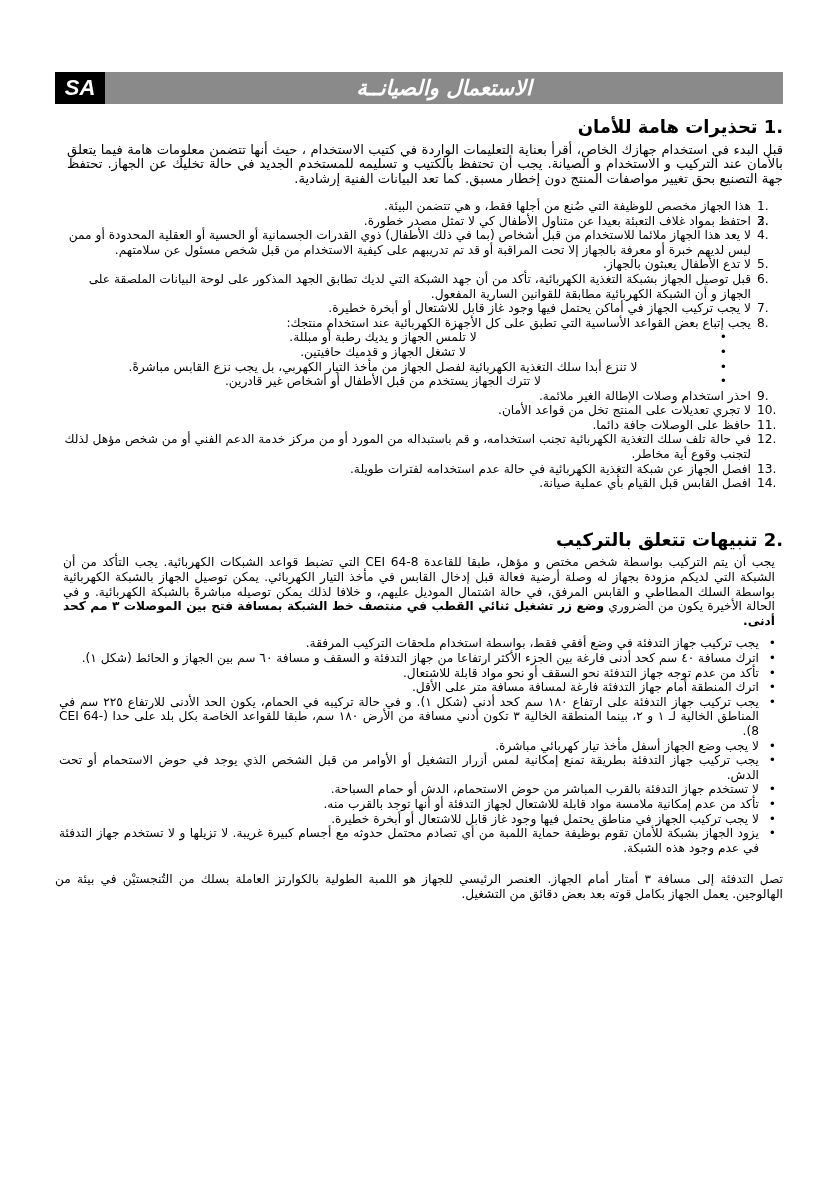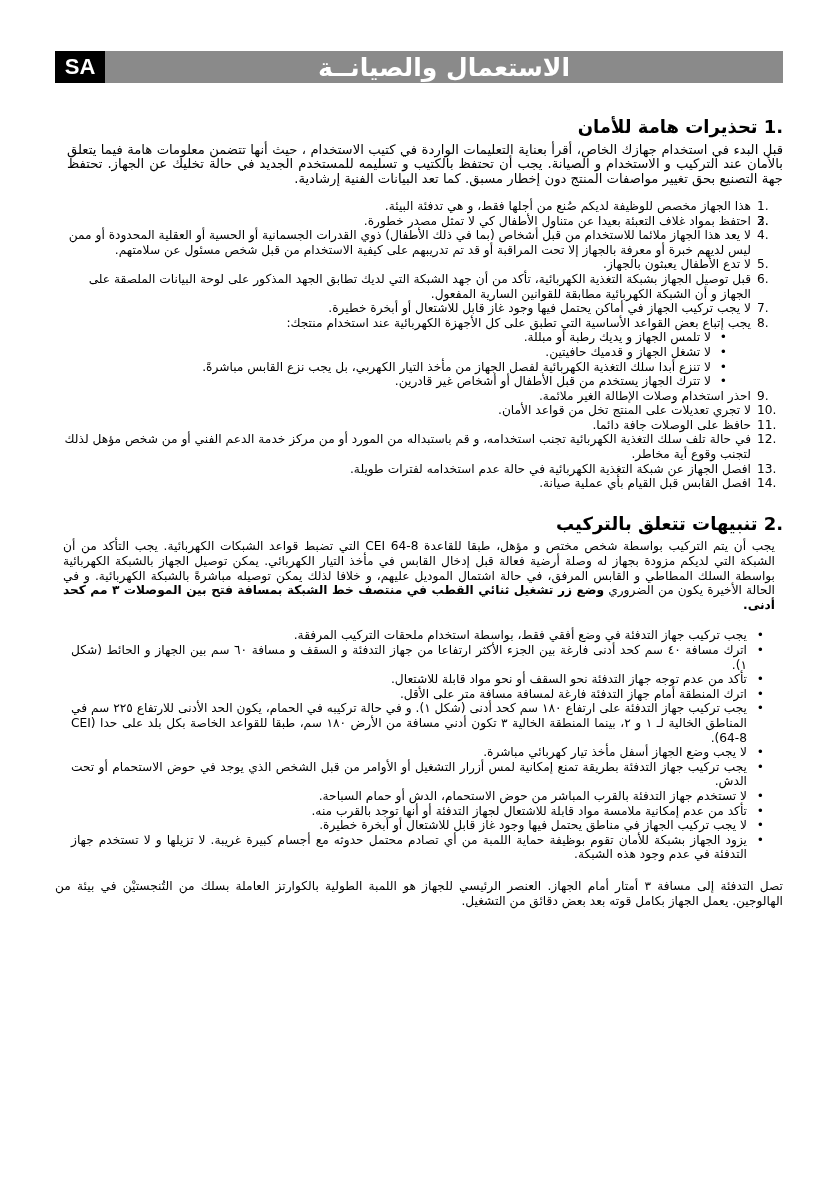--- a/index.html
+++ b/index.html
@@ -2,71 +2,71 @@
 <html lang="ar" dir="rtl"><head>
 <meta charset="utf-8">
 <style>
   html, body { margin: 0; padding: 0; background: #ffffff; }
   body {
     width: 839px; height: 1191px; position: relative; overflow: hidden;
     font-family: "DejaVu Sans", "Liberation Sans", sans-serif;
     color: #000;
   }
   .header {
-    position: absolute; left: 55px; top: 51px; width: 728px; height: 32px;
-    display: flex; direction: ltr;
+    position: absolute; left: 55px; top: 72px; width: 728px; height: 32px;
+    display: flex; direction: ltr; font-style: italic;
   }
   .header .code {
     width: 50px; background: #000; color: #fff;
     font-family: "Liberation Sans", sans-serif; font-weight: bold; font-size: 22px;
     display: flex; align-items: center; justify-content: center;
   }
   .header .title {
     flex: 1; background: #8a8a8a; color: #fff;
-    font-family: "DejaVu Sans", sans-serif; font-weight: bold; font-size: 25px;
+    font-family: "DejaVu Sans", sans-serif; font-weight: bold; font-size: 21px;
     display: flex; align-items: center; justify-content: center; direction: rtl;
   }
   .page {
     position: absolute; left: 55px; top: 120px; width: 728px;
     font-size: 12.2px; line-height: 14.6px; direction: rtl; text-align: right;
   }
   .sec-title { font-weight: bold; font-size: 18px; margin: 0 0 8px 0; }
   .sec-title .num { margin-left: 6px; }
   .intro { font-size: 13.2px; line-height: 14.8px; margin: 0 0 12px 12px; text-align: justify; text-align-last: right; }
   ol.numbered { list-style: none; margin: 0; padding: 0; }
   ol.numbered li { position: relative; padding-right: 32px; margin: 0; }
   ol.numbered li .n { position: absolute; right: 0; top: 0; width: 26px; text-align: left; direction: ltr; }
-  ul.sub { list-style: none; margin: 0; padding: 0 22px 0 0; }
+  ul.sub { list-style: none; margin: 0; padding: 0 22px 0 0; text-align: center; }
   ul.sub li { position: relative; padding-right: 18px; }
   ul.sub li::before { content: "•"; position: absolute; right: 2px; top: 0; }
-  .sec2 { margin-top: 26px; }
+  .sec2 { margin-top: 42px; }
   .para { text-align: justify; text-align-last: right; margin: 8px; }
   .bold { font-weight: bold; }
-  ul.bullets { list-style: none; margin: 16px; padding: 0; }
+  ul.bullets { list-style: none; margin: 4px; padding: 0; }
   ul.bullets li { position: relative; padding-right: 20px; text-align: justify; text-align-last: right; }
   ul.bullets li::before { content: "•"; position: absolute; right: 3px; top: 0; }
   .closing { margin-top: 17px; text-align: justify; text-align-last: right; }
 </style>
 </head>
 <body>
 
 <div class="header">
   <div class="code">SA</div>
   <div class="title">الاستعمال والصيانــة</div>
 </div>
 
 <div class="page">
 
   <div class="sec-title">
     <span class="num">.1</span><span>تحذيرات هامة للأمان</span>
   </div>
   <p class="intro">قبل البدء في استخدام جهازك الخاص، أقرأ بعناية التعليمات الواردة في كتيب الاستخدام ، حيث أنها تتضمن معلومات هامة فيما يتعلق بالأمان عند التركيب و الاستخدام و الصيانة. يجب أن تحتفظ بالكتيب و تسليمه للمستخدم الجديد في حالة تخليك عن الجهاز. تحتفظ جهة التصنيع بحق تغيير مواصفات المنتج دون إخطار مسبق. كما تعد البيانات الفنية إرشادية.</p>
 
   <ol class="numbered">
-    <li><span class="n">1.</span><span>هذا الجهاز مخصص للوظيفة لديكم صُنع من أجلها فقط، و هي تدفئة البيئة.</span></li>
+    <li><span class="n">1.</span><span>هذا الجهاز مخصص للوظيفة التي صُنع من أجلها فقط، و هي تتضمن البيئة.</span></li>
     <li><span class="n">2.</span></li>
     <li><span class="n">3.</span><span>احتفظ بمواد غلاف التعبئة بعيدا عن متناول الأطفال كي لا تمثل مصدر خطورة.</span></li>
     <li><span class="n">4.</span><span>لا يعد هذا الجهاز ملائما للاستخدام من قبل أشخاص (بما في ذلك الأطفال) ذوي القدرات الجسمانية أو الحسية أو العقلية المحدودة أو ممن ليس لديهم خبرة أو معرفة بالجهاز إلا تحت المراقبة أو قد تم تدريبهم على كيفية الاستخدام من قبل شخص مسئول عن سلامتهم.</span></li>
     <li><span class="n">5.</span><span>لا تدع الأطفال يعبثون بالجهاز.</span></li>
     <li><span class="n">6.</span><span>قبل توصيل الجهاز بشبكة التغذية الكهربائية، تأكد من أن جهد الشبكة التي لديك تطابق الجهد المذكور على لوحة البيانات الملصقة على الجهاز و أن الشبكة الكهربائية مطابقة للقوانين السارية المفعول.</span></li>
     <li><span class="n">7.</span><span>لا يجب تركيب الجهاز في أماكن يحتمل فيها وجود غاز قابل للاشتعال أو أبخرة خطيرة.</span></li>
     <li><span class="n">8.</span><span>يجب إتباع بعض القواعد الأساسية التي تطبق على كل الأجهزة الكهربائية عند استخدام منتجك:</span>
       <ul class="sub">
         <li>لا تلمس الجهاز و يديك رطبة أو مبللة.</li>
         <li>لا تشغل الجهاز و قدميك حافيتين.</li>

